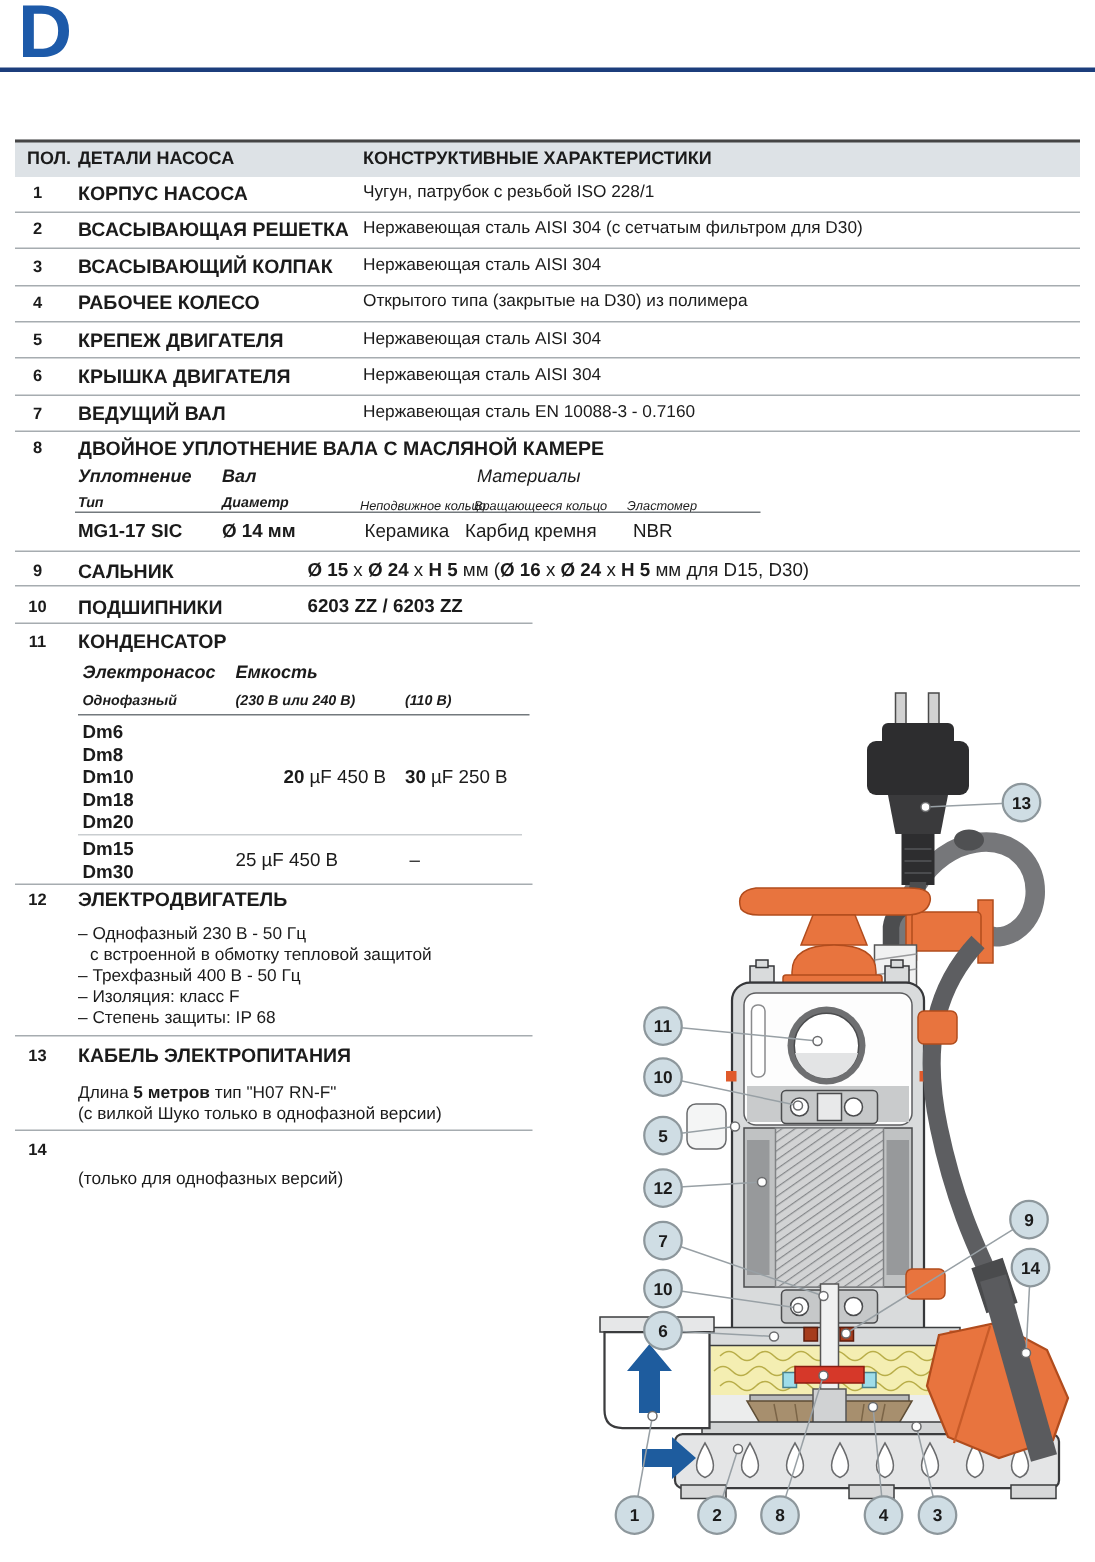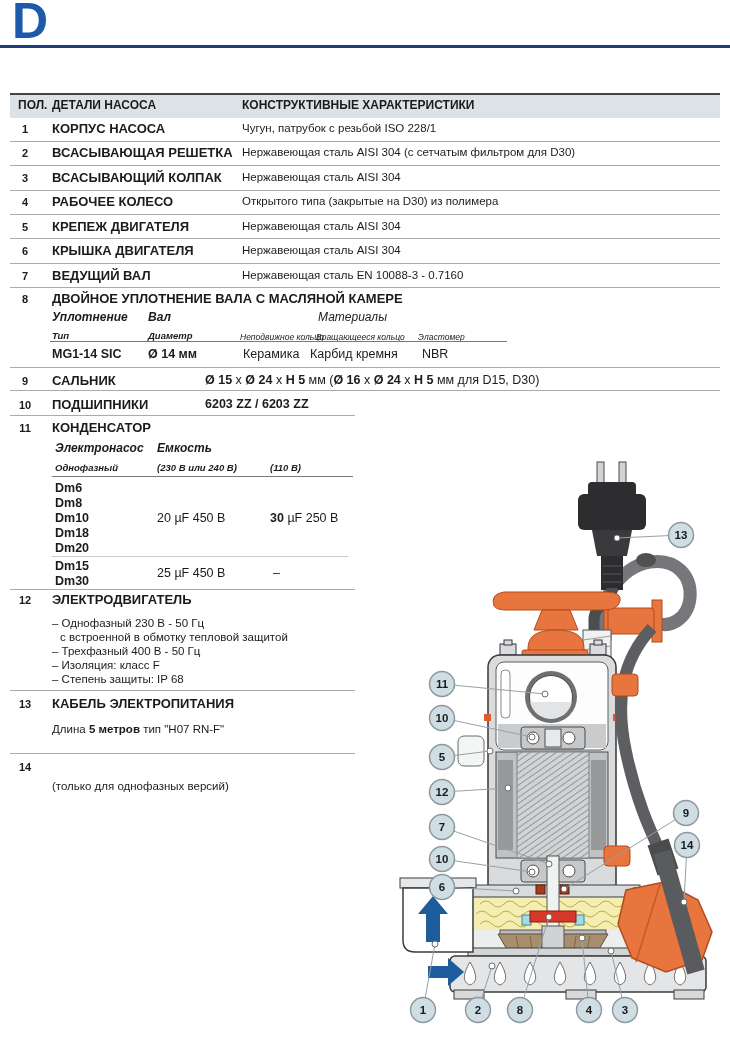--- a/index.html
+++ b/index.html
@@ -79,21 +79,21 @@
   <div class="t b s11" style="left:52px;top:292px">ДВОЙНОЕ УПЛОТНЕНИЕ ВАЛА С МАСЛЯНОЙ КАМЕРЕ</div>
   <div class="t b i" style="left:52px;top:310px">Уплотнение</div>
   <div class="t b i" style="left:148px;top:310px">Вал</div>
   <div class="t i" style="left:318px;top:310px">Материалы</div>
   <div class="t b i s9" style="left:52px;top:329px">Тип</div>
   <div class="t b i s9" style="left:148px;top:329px">Диаметр</div>
   <div class="t i s85" style="left:240px;top:330px">Неподвижное кольцо</div>
   <div class="t i s85" style="left:316px;top:330px">Вращающееся кольцо</div>
   <div class="t i s85" style="left:418px;top:330px">Эластомер</div>
   <div class="hrd" style="left:50px;top:341px;width:457px"></div>
-  <div class="t b s12" style="left:52px;top:347px">MG1-14 SIC</div>
+  <div class="t b s12" style="left:52px;top:347px">MG1-17 SIC</div>
   <div class="t b s12" style="left:148px;top:347px">Ø 14 мм</div>
   <div class="t s12" style="left:243px;top:347px">Керамика</div>
   <div class="t s12" style="left:310px;top:347px">Карбид кремня</div>
   <div class="t s12" style="left:422px;top:347px">NBR</div>
   <div class="hr" style="left:10px;top:367px;width:710px"></div>
 
   <div class="num" style="top:374px">9</div>
   <div class="t b s11" style="left:52px;top:374px">САЛЬНИК</div>
   <div class="t s12" style="left:205px;top:373px"><span style="font-weight: bold;">Ø 15</span><span> x </span><span style="font-weight: bold;">Ø 24</span><span> x </span><span style="font-weight: bold;">H 5</span><span> мм (</span><span style="font-weight: bold;">Ø 16</span><span> x </span><span style="font-weight: bold;">Ø 24</span><span> x </span><span style="font-weight: bold;">H 5</span><span> мм для D15, D30)</span></div>
   <div class="hr" style="left:10px;top:390px;width:710px"></div>
@@ -109,41 +109,42 @@
   <div class="t b i" style="left:157px;top:441px">Емкость</div>
   <div class="t b i s9" style="left:55px;top:461px">Однофазный</div>
   <div class="t b i s9" style="left:157px;top:461px">(230 В или 240 В)</div>
   <div class="t b i s9" style="left:270px;top:461px">(110 В)</div>
   <div class="hrd" style="left:52px;top:476px;width:301px"></div>
   <div class="t b s12" style="left:55px;top:481px">Dm6</div>
   <div class="t b s12" style="left:55px;top:496px">Dm8</div>
   <div class="t b s12" style="left:55px;top:511px">Dm10</div>
   <div class="t b s12" style="left:55px;top:526px">Dm18</div>
   <div class="t b s12" style="left:55px;top:541px">Dm20</div>
-  <div class="t s12" style="left:157px;top:511px"><span style="font-weight: normal;">20</span><span> µF 450 В</span></div>
+  <div class="t s12" style="left:157px;top:511px"><span style="font-weight: bold; margin-left: 32px;">20</span><span> µF 450 В</span></div>
   <div class="t s12" style="left:270px;top:511px"><span style="font-weight: bold;">30</span><span> µF 250 В</span></div>
   <div class="hrl" style="left:52px;top:556px;width:296px"></div>
   <div class="t b s12" style="left:55px;top:559px">Dm15</div>
   <div class="t b s12" style="left:55px;top:574px">Dm30</div>
   <div class="t s12" style="left:157px;top:566px"><span style="font-weight: normal;">25</span><span> µF 450 В</span></div>
   <div class="t s12" style="left:273px;top:566px">–</div>
   <div class="hr" style="left:10px;top:589px;width:345px"></div>
 
   <div class="num" style="top:593px">12</div>
   <div class="t b s11" style="left:52px;top:593px">ЭЛЕКТРОДВИГАТЕЛЬ</div>
   <div class="t s115" style="left:52px;top:616px">– Однофазный 230 В - 50 Гц</div>
   <div class="t s115" style="left:60px;top:630px">с встроенной в обмотку тепловой защитой</div>
   <div class="t s115" style="left:52px;top:644px">– Трехфазный 400 В - 50 Гц</div>
   <div class="t s115" style="left:52px;top:658px">– Изоляция: класс F</div>
   <div class="t s115" style="left:52px;top:672px">– Степень защиты: IP 68</div>
   <div class="hr" style="left:10px;top:690px;width:345px"></div>
 
   <div class="num" style="top:697px">13</div>
   <div class="t b s11" style="left:52px;top:697px">КАБЕЛЬ ЭЛЕКТРОПИТАНИЯ</div>
   <div class="t s115" style="left:52px;top:722px"><span>Длина </span><span style="font-weight: bold;">5 метров</span><span> тип "H07 RN-F"</span></div>
+  <div class="t s115" style="left:52px;top:736px">(с вилкой Шуко только в однофазной версии)</div>
   <div class="hr" style="left:10px;top:753px;width:345px"></div>
 
   <div class="num" style="top:760px">14</div>
   <div class="t s115" style="left:52px;top:779px">(только для однофазных версий)</div>
 
   <svg style="position:absolute;left:395px;top:430px" width="335" height="611" viewBox="395 430 335 611">
     <defs>
       <pattern id="hatch" width="5" height="5" patternUnits="userSpaceOnUse" patternTransform="rotate(55)">
         <rect width="5" height="5" fill="#d2d3d4"></rect>
         <line x1="0" y1="0" x2="0" y2="5" stroke="#85878a" stroke-width="1.6"></line>

